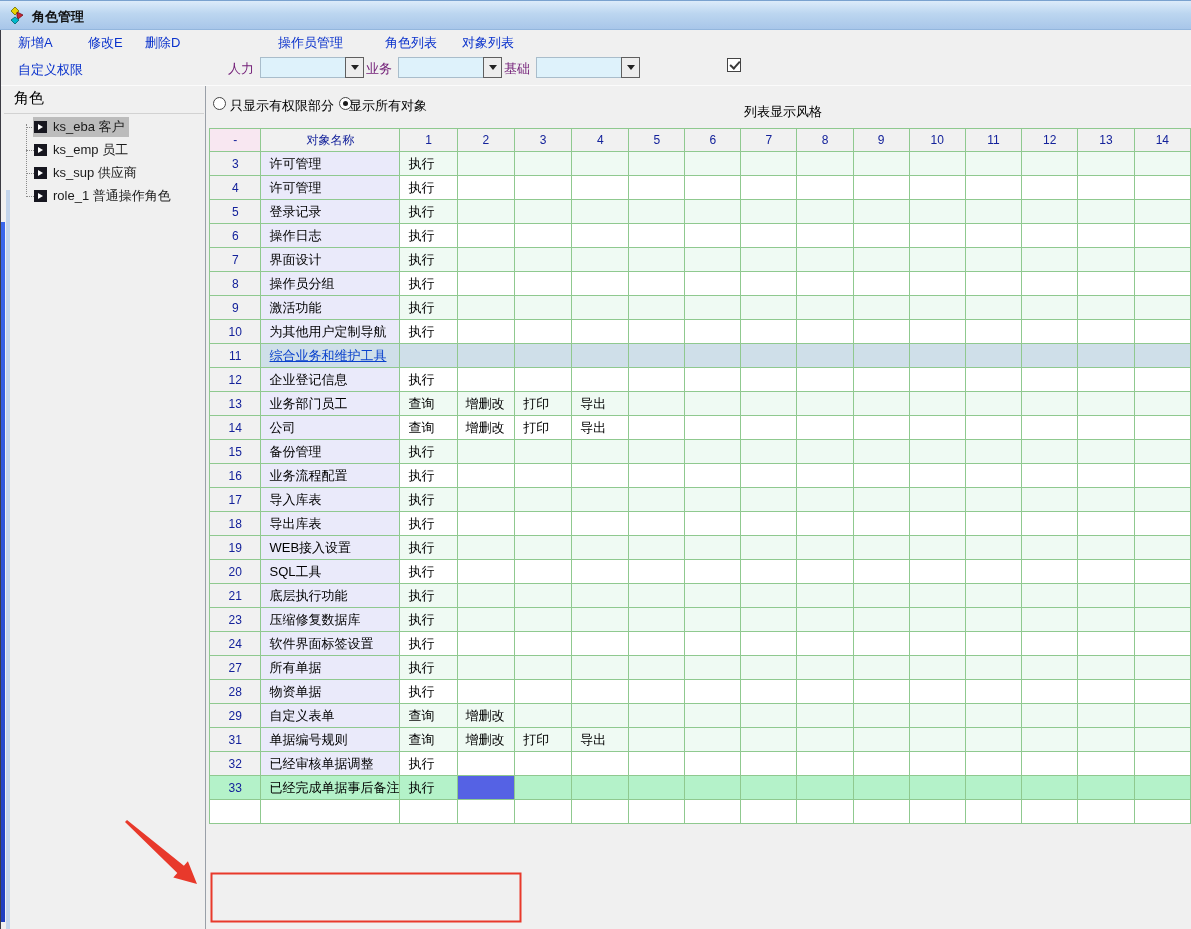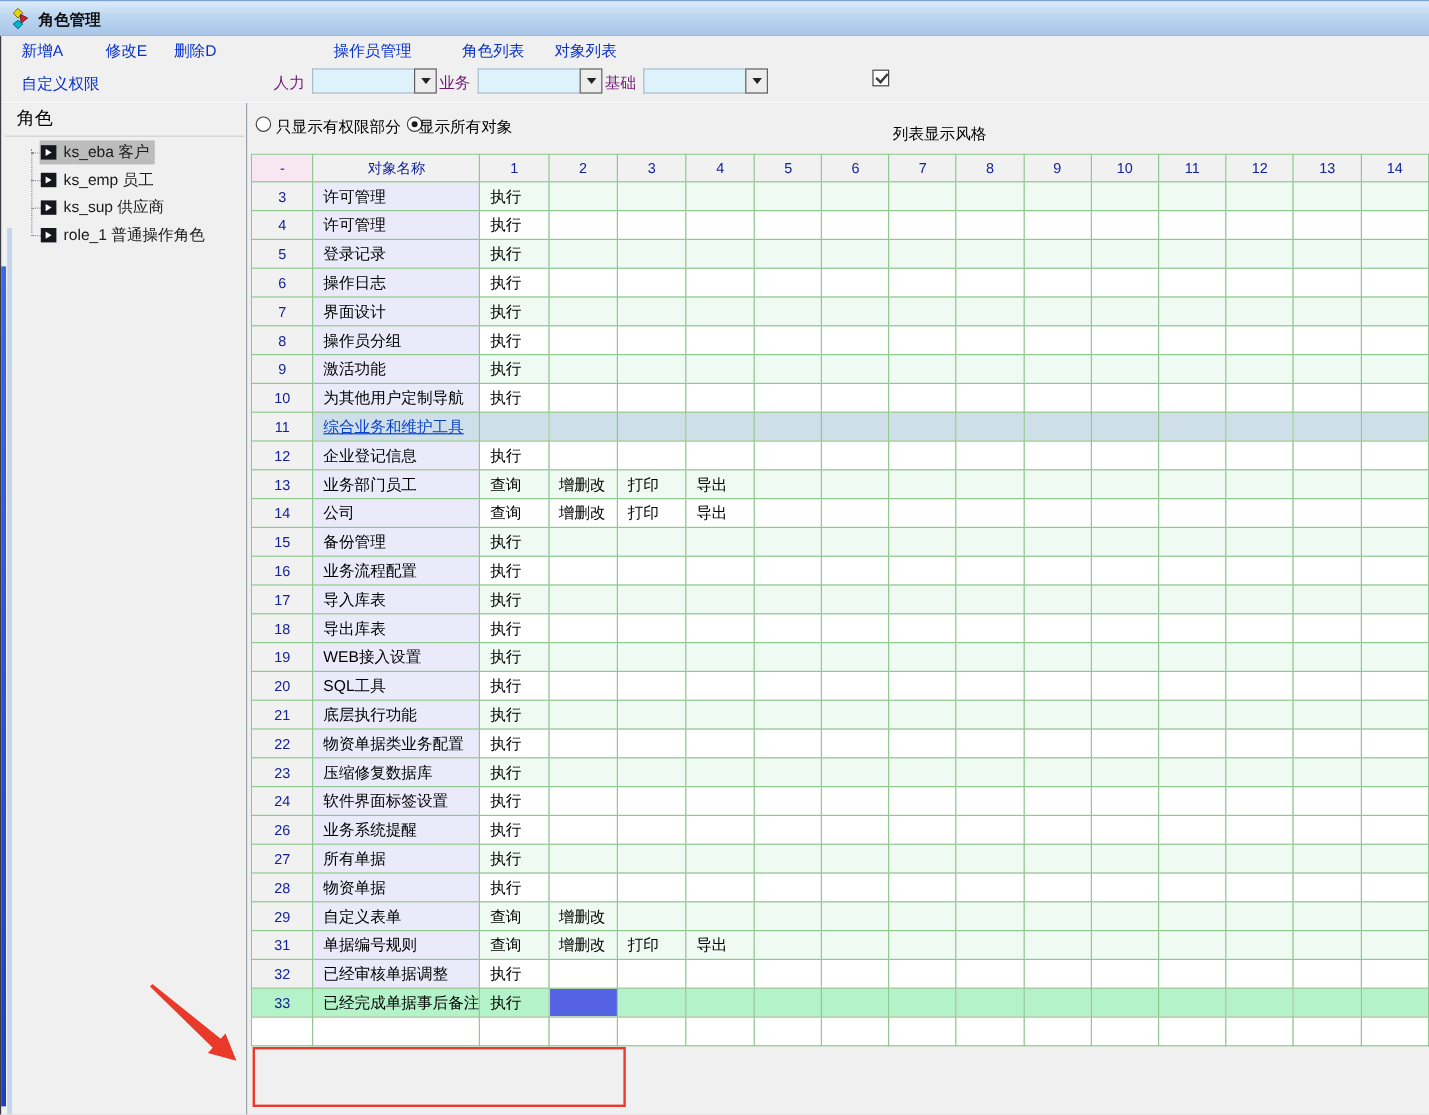--- a/index.html
+++ b/index.html
@@ -550,38 +550,20 @@
             <td class="c-perm"></td>
             <td class="c-perm"></td>
             <td class="c-perm"></td>
             <td class="c-perm"></td>
             <td class="c-perm"></td>
             <td class="c-perm"></td>
             <td class="c-perm"></td>
             <td class="c-perm"></td>
             <td class="c-perm"></td>
           </tr>
-          <tr>
-            <td class="c-num">22</td>
-            <td class="c-name">物资单据类业务配置</td>
-            <td class="c-perm">执行</td>
-            <td class="c-perm"></td>
-            <td class="c-perm"></td>
-            <td class="c-perm"></td>
-            <td class="c-perm"></td>
-            <td class="c-perm"></td>
-            <td class="c-perm"></td>
-            <td class="c-perm"></td>
-            <td class="c-perm"></td>
-            <td class="c-perm"></td>
-            <td class="c-perm"></td>
-            <td class="c-perm"></td>
-            <td class="c-perm"></td>
-            <td class="c-perm"></td>
-          </tr>
           <tr class="odd">
             <td class="c-num">23</td>
             <td class="c-name">压缩修复数据库</td>
             <td class="c-perm">执行</td>
             <td class="c-perm"></td>
             <td class="c-perm"></td>
             <td class="c-perm"></td>
             <td class="c-perm"></td>
             <td class="c-perm"></td>
             <td class="c-perm"></td>
@@ -589,38 +571,20 @@
             <td class="c-perm"></td>
             <td class="c-perm"></td>
             <td class="c-perm"></td>
             <td class="c-perm"></td>
             <td class="c-perm"></td>
             <td class="c-perm"></td>
           </tr>
           <tr>
             <td class="c-num">24</td>
             <td class="c-name">软件界面标签设置</td>
-            <td class="c-perm">执行</td>
-            <td class="c-perm"></td>
-            <td class="c-perm"></td>
-            <td class="c-perm"></td>
-            <td class="c-perm"></td>
-            <td class="c-perm"></td>
-            <td class="c-perm"></td>
-            <td class="c-perm"></td>
-            <td class="c-perm"></td>
-            <td class="c-perm"></td>
-            <td class="c-perm"></td>
-            <td class="c-perm"></td>
-            <td class="c-perm"></td>
-            <td class="c-perm"></td>
-          </tr>
-          <tr>
-            <td class="c-num">26</td>
-            <td class="c-name">业务系统提醒</td>
             <td class="c-perm">执行</td>
             <td class="c-perm"></td>
             <td class="c-perm"></td>
             <td class="c-perm"></td>
             <td class="c-perm"></td>
             <td class="c-perm"></td>
             <td class="c-perm"></td>
             <td class="c-perm"></td>
             <td class="c-perm"></td>
             <td class="c-perm"></td>

